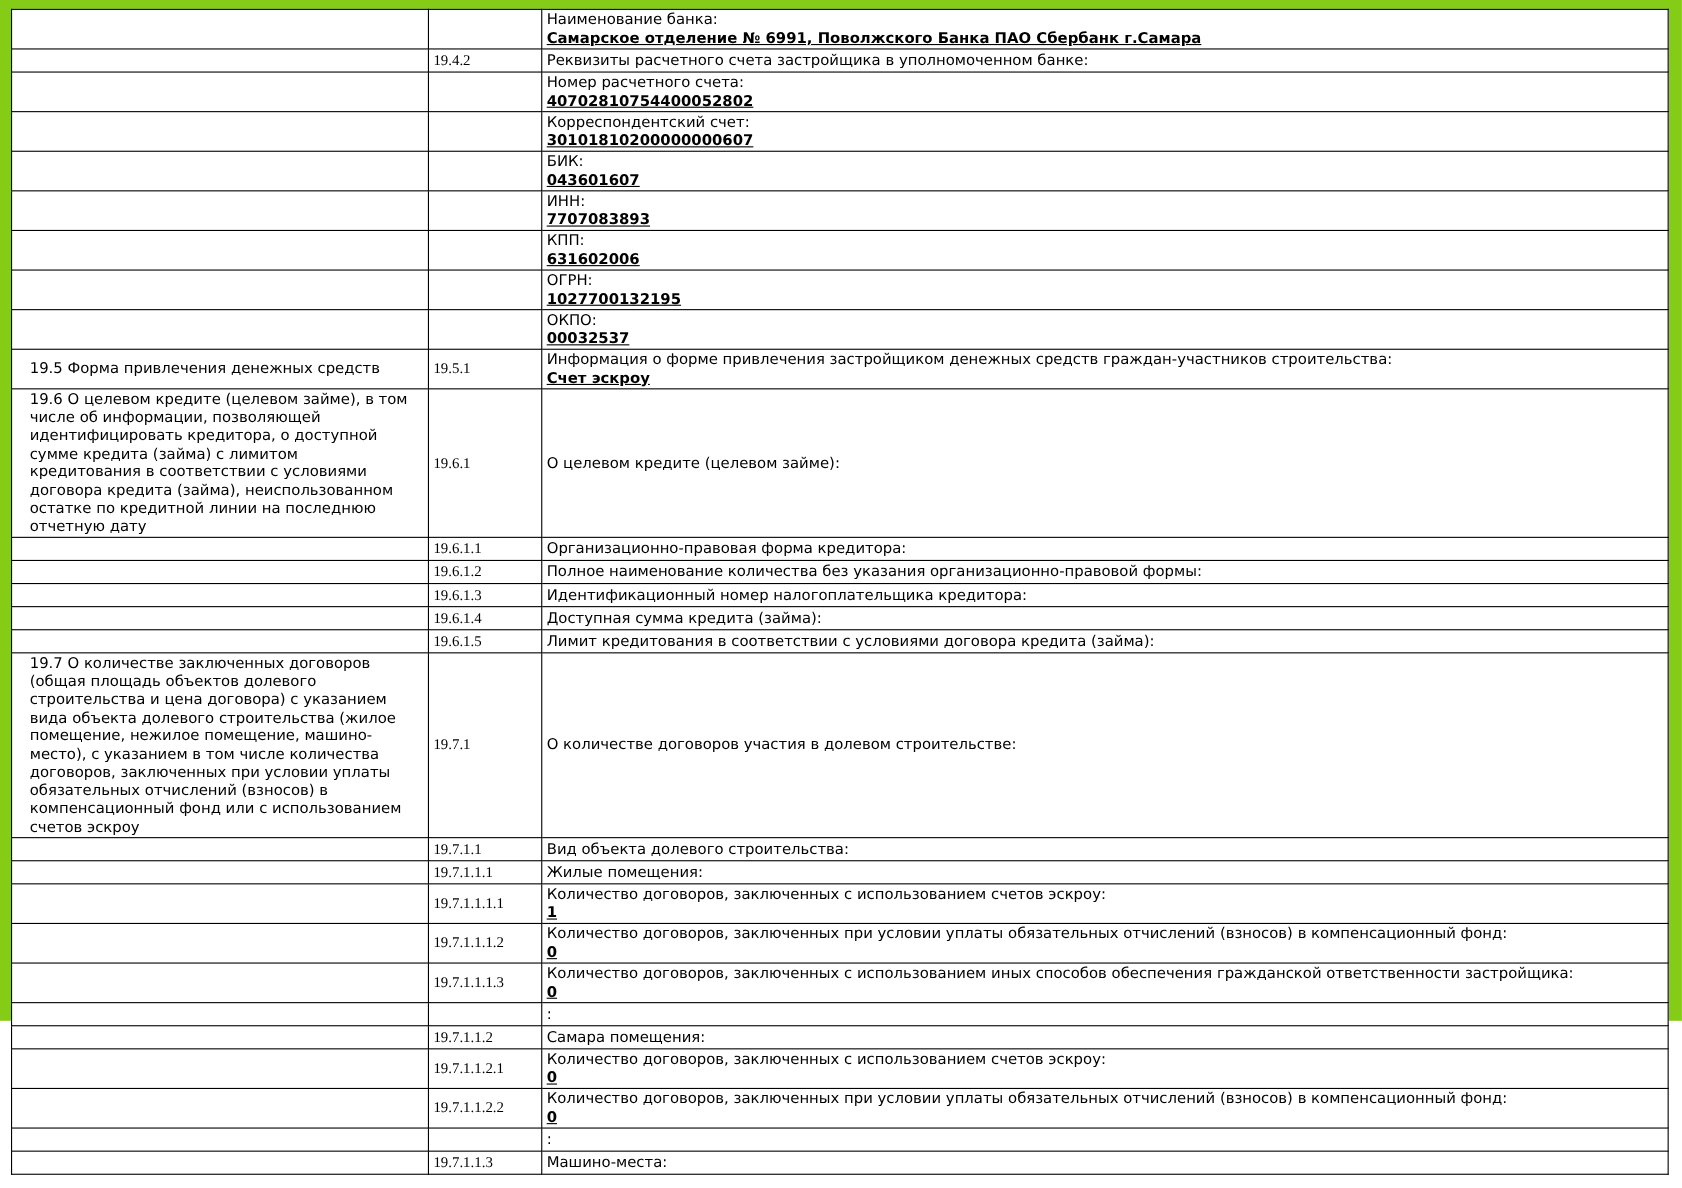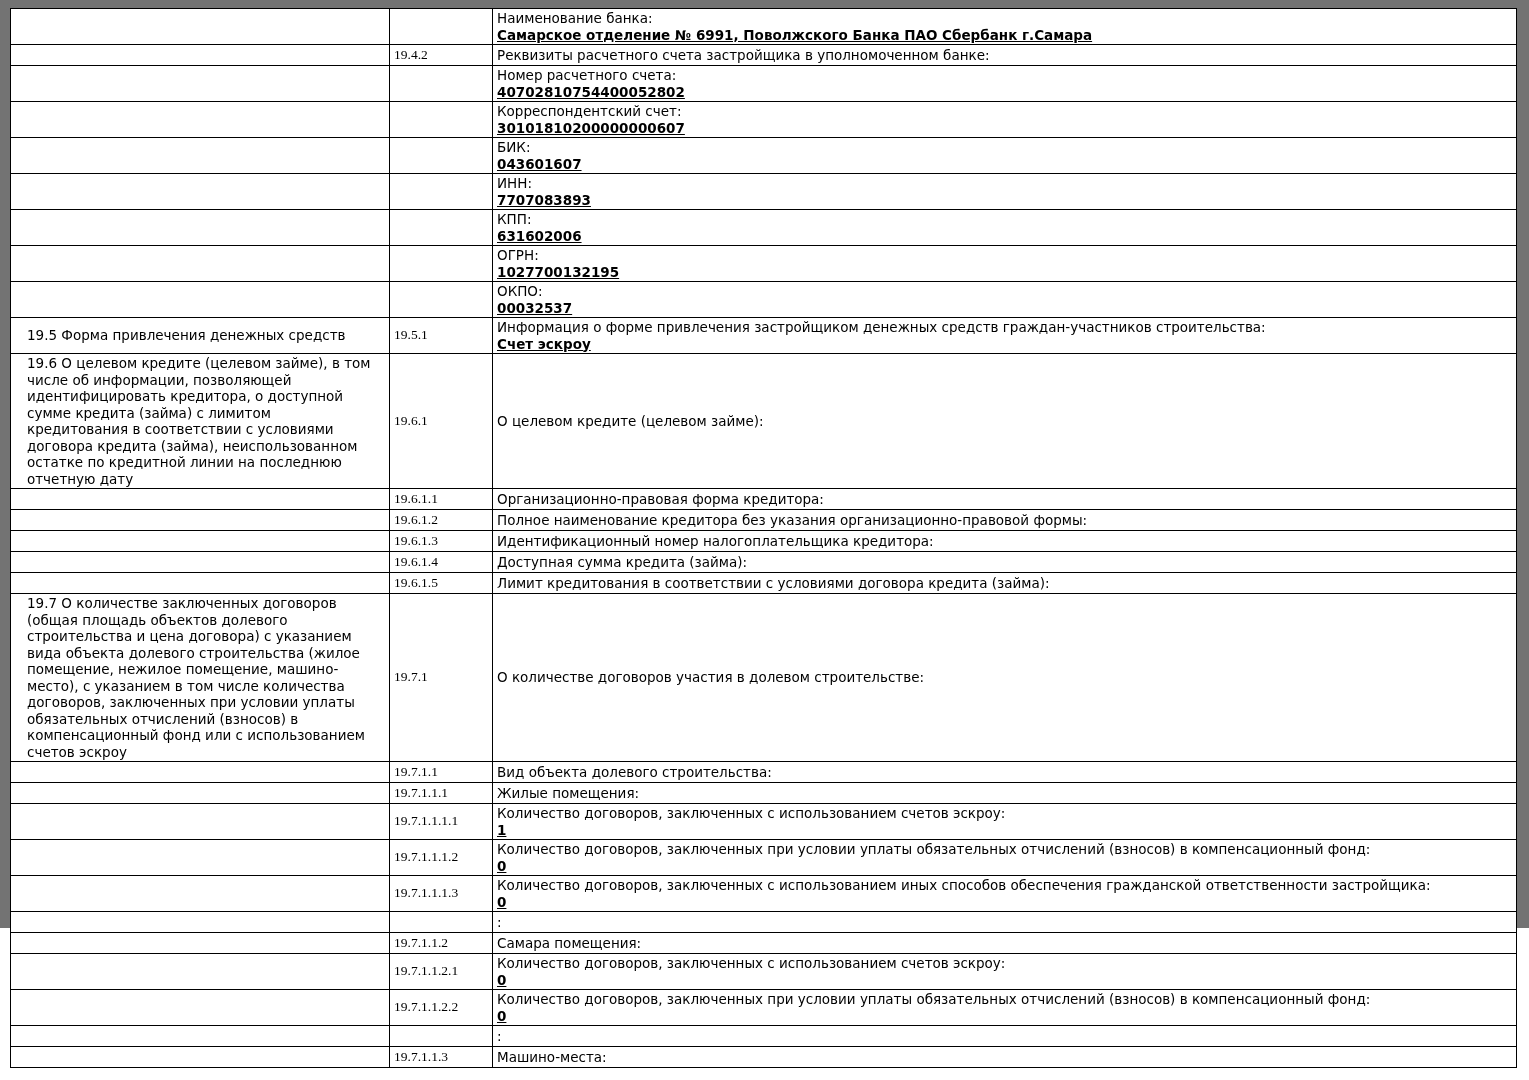--- a/index.html
+++ b/index.html
@@ -7,21 +7,21 @@
     padding: 0;
     background: #ffffff;
     width: 1529px;
     height: 1080px;
     overflow: hidden;
   }
   .page {
     position: relative;
     width: 1529px;
     height: 928px;
-    background: #737373;
+    background: #84cc16;
   }
   table.decl-table {
     position: absolute;
     left: 10px;
     top: 8px;
     width: 1506px;
     table-layout: fixed;
     border-collapse: collapse;
     font-family: "DejaVu Sans", "Liberation Sans", sans-serif;
     font-size: 13.5px;
@@ -147,21 +147,21 @@
           <td class="term"></td>
           <td class="num">19.6.1.1</td>
           <td class="content">
             <div class="label">Организационно-правовая форма кредитора:</div>
           </td>
         </tr>
         <tr>
           <td class="term"></td>
           <td class="num">19.6.1.2</td>
           <td class="content">
-            <div class="label">Полное наименование кредитора без указания организационно-правовой формы:</div>
+            <div class="label">Полное наименование количества без указания организационно-правовой формы:</div>
           </td>
         </tr>
         <tr>
           <td class="term"></td>
           <td class="num">19.6.1.3</td>
           <td class="content">
             <div class="label">Идентификационный номер налогоплательщика кредитора:</div>
           </td>
         </tr>
         <tr>

